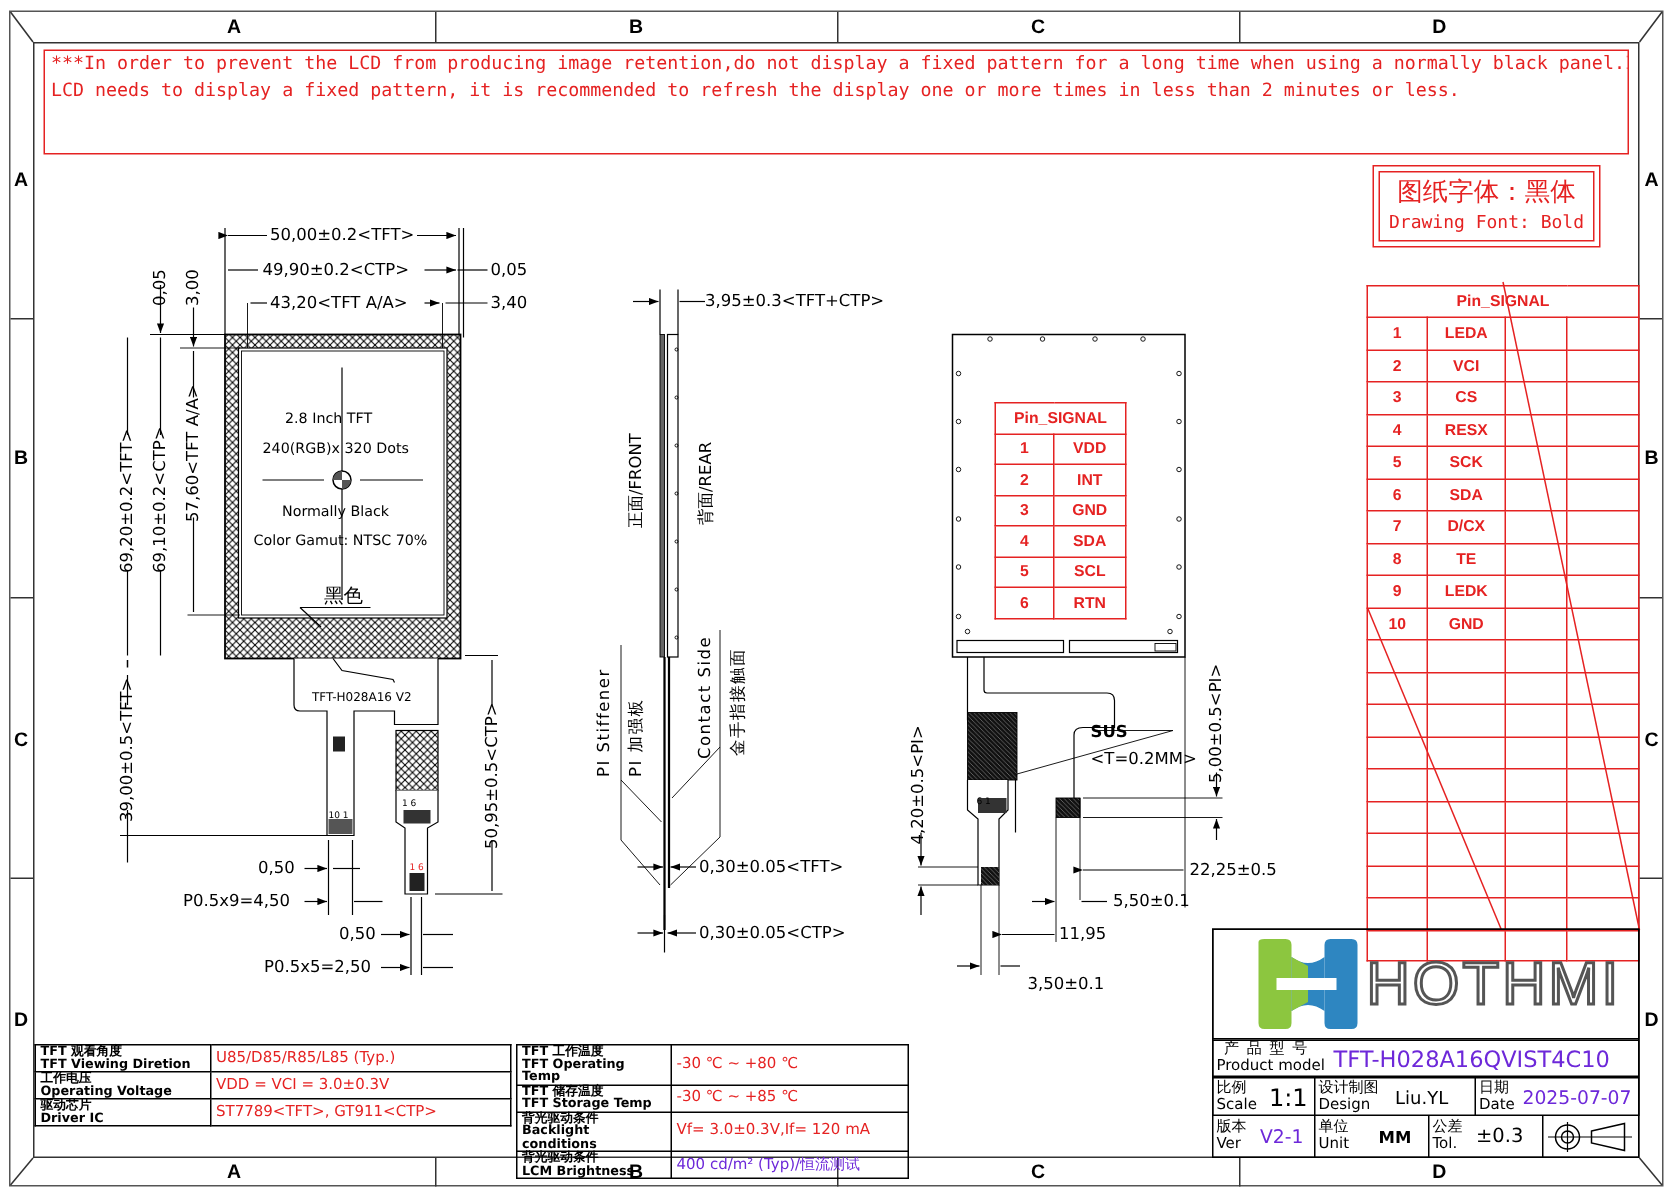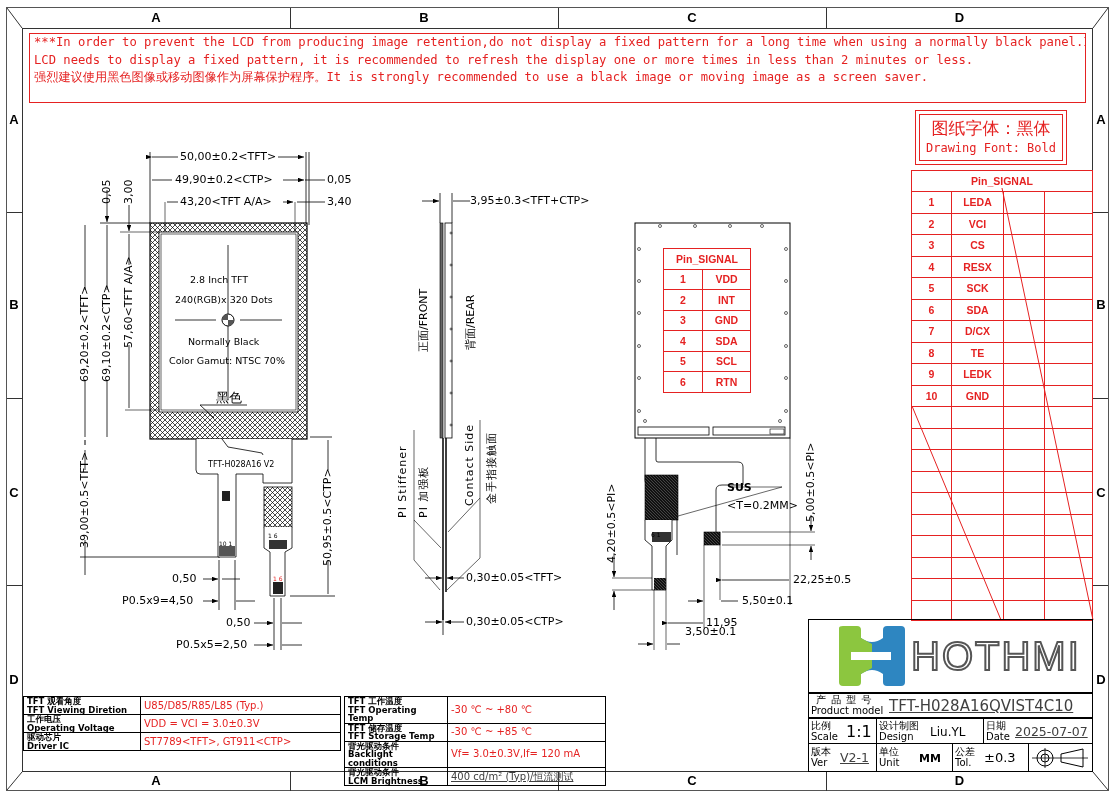--- a/index.html
+++ b/index.html
@@ -5,24 +5,24 @@
   html,body{margin:0;padding:0;background:#fff;}
   body{width:1115px;height:799px;position:relative;overflow:hidden;font-family:"DejaVu Sans",sans-serif;color:#000;}
   .abs{position:absolute;}
   .frame-outer{position:absolute;left:6px;top:7px;width:1103px;height:784px;border:1.5px solid #555;box-sizing:border-box;}
   .frame-inner{position:absolute;left:22px;top:28px;width:1071px;height:744px;border:1px solid #333;box-sizing:border-box;}
   .zone-h{position:absolute;font-family:"Liberation Sans",sans-serif;font-weight:bold;font-size:13px;text-align:center;line-height:20px;}
   .zone-v{position:absolute;font-family:"Liberation Sans",sans-serif;font-weight:bold;font-size:13px;width:16px;text-align:center;}
   .zline-v{position:absolute;width:1px;background:#333;}
   .zline-h{position:absolute;height:1px;background:#333;}
   .notice{position:absolute;left:29px;top:33px;width:1057px;height:70px;border:1.5px solid #e52222;box-sizing:border-box;color:#e52222;font-family:"DejaVu Sans Mono",monospace;font-size:12.2px;line-height:17.5px;padding:0 4px;white-space:nowrap;overflow:hidden;}
-  .red{color:#404040;text-decoration:underline;}
+  .red{color:#6d28d9;}
   .dim{position:absolute;font-family:"DejaVu Sans",sans-serif;font-size:11px;color:#000;white-space:nowrap;line-height:12px;}
   .vtext{transform-origin:left top;transform:rotate(-90deg);}
-  table.pin{border-collapse:collapse;position:absolute;font-family:"Liberation Sans",sans-serif;font-weight:bold;color:#e52222;font-size:10.5px;}
+  table.pin{border-collapse:collapse;position:absolute;font-family:"Liberation Sans",sans-serif;font-weight:bold;color:#e52222;font-size:10.5px;margin-top:20px;}
   table.pin td{border:1px solid #e52222;text-align:center;padding:0;}
   .font-box{position:absolute;left:915px;top:110px;width:152px;height:55px;border:1.5px solid #e52222;box-sizing:border-box;}
   .font-box-inner{position:absolute;left:919px;top:114px;width:144px;height:47px;border:1px solid #e52222;box-sizing:border-box;color:#e52222;text-align:center;}
   .spec{position:absolute;border-collapse:collapse;font-size:9px;font-family:"DejaVu Sans",sans-serif;}
   .spec td{border:1px solid #000;padding:0 3px;height:16px;line-height:8px;vertical-align:middle;}
   .spec td.lbl{font-size:8.5px;font-weight:bold;line-height:8.5px;}
   .spec td.val{color:#e52222;font-size:10px;}
   .tb{position:absolute;border:1px solid #000;box-sizing:border-box;}
   .tb-label{position:absolute;font-size:10px;line-height:10px;font-family:"DejaVu Sans",sans-serif;}
 </style>
@@ -67,21 +67,20 @@
 <div class="zone-v" style="left:1093px;top:297px">B</div>
 <div class="zone-v" style="left:1093px;top:485px">C</div>
 <div class="zone-v" style="left:1093px;top:672px">D</div>
 <div class="zline-h" style="left:1093px;top:212px;width:15px"></div>
 <div class="zline-h" style="left:1093px;top:398px;width:15px"></div>
 <div class="zline-h" style="left:1093px;top:585px;width:15px"></div>
 
 <div class="notice">
   <div>***In order to prevent the LCD from producing image retention,do not display a fixed pattern for a long time when using a normally black panel.If the</div>
   <div> LCD needs to display a fixed pattern, it is recommended to refresh the display one or more times in less than 2 minutes or less.</div>
-  <div>强烈建议使用黑色图像或移动图像作为屏幕保护程序。It is strongly recommended to use a black image or moving image as a screen saver.</div>
 </div>
 
 <div class="font-box"></div>
 <div class="font-box-inner">
   <div style="font-size:17px;line-height:24px;margin-top:1px">图纸字体：黑体</div>
   <div style="font-size:12px;line-height:16px;font-family:'DejaVu Sans Mono',monospace">Drawing Font: Bold</div>
 </div>
 
 <table class="pin" style="left:911px;top:170px;width:182px">
   <tbody>
@@ -474,21 +473,21 @@
       </tr>
 </tbody>
   </table>
 <div class="dim" style="left:727px;top:482px;font-weight:bold">SUS</div>
 <div class="dim" style="left:727px;top:500px">&lt;T=0.2MM&gt;</div>
 <div class="dim vtext" style="left:606px;top:563px">4,20±0.5&lt;PI&gt;</div>
 <div class="dim vtext" style="left:805px;top:522px">5,00±0.5&lt;PI&gt;</div>
 <div class="dim" style="left:793px;top:574px">22,25±0.5</div>
 <div class="dim" style="left:742px;top:595px">5,50±0.1</div>
 <div class="dim" style="left:706px;top:617px">11,95</div>
-<div class="dim" style="left:685px;top:626px">3,50±0.1</div>
+<div class="dim" style="left:685px;top:650px">3,50±0.1</div>
 <div class="dim" style="left:651px;top:532px;font-size:6px;line-height:6px">6  1</div>
 
 <table class="spec" style="left:23px;top:696px;width:318px">
   <tbody>
       <tr>
         <td class="lbl" style="width:110px"><span>TFT 观看角度</span><br><span>TFT Viewing Diretion</span></td>
         <td class="val">U85/D85/R85/L85 (Typ.)</td>
       </tr>
   <tr>
         <td class="lbl"><span>工作电压</span><br><span>Operating Voltage</span></td>

